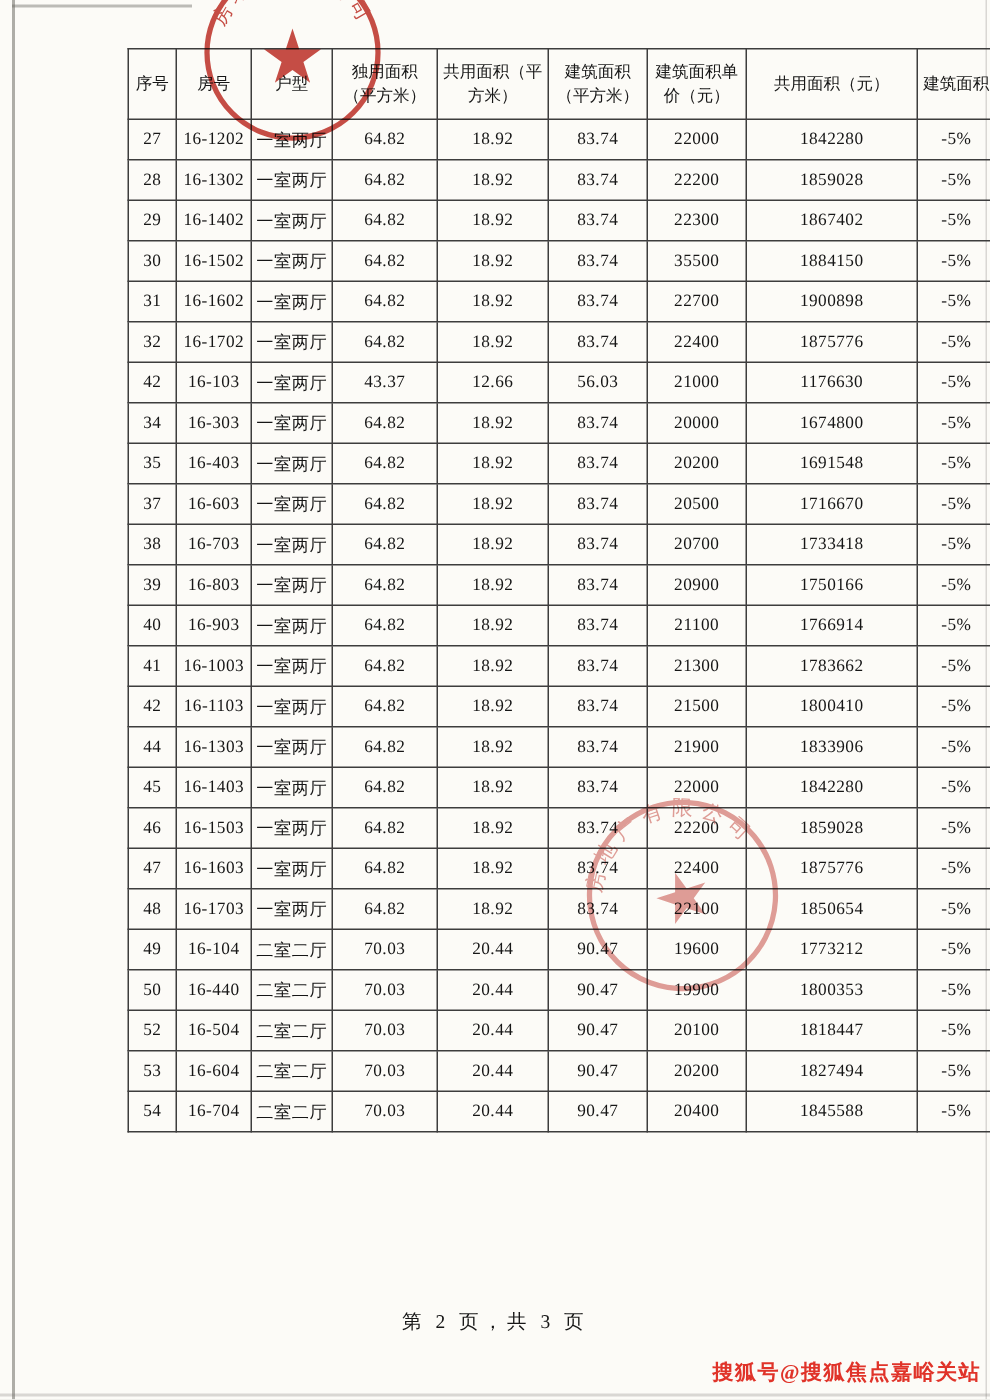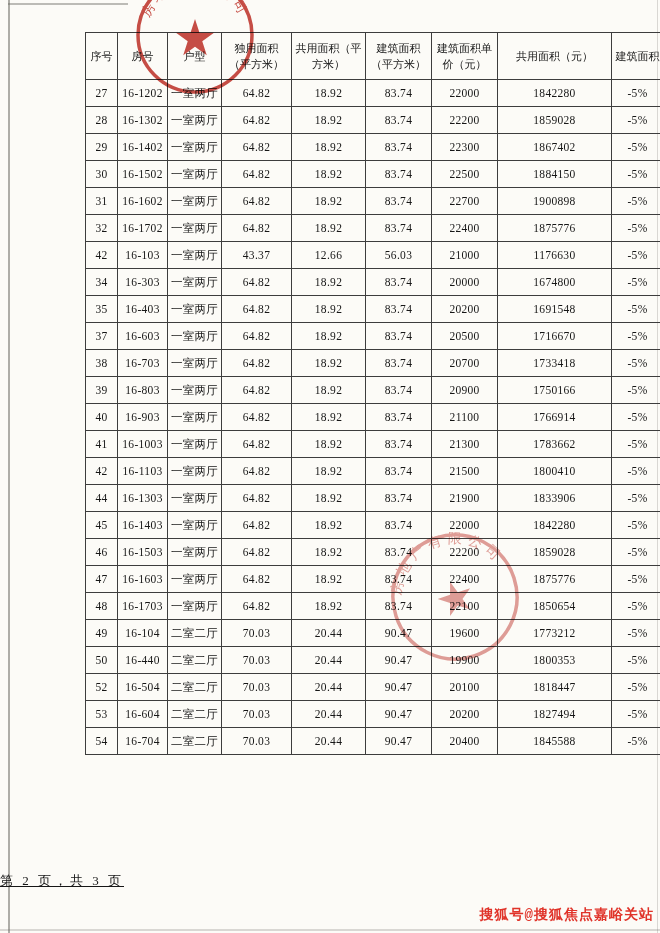--- a/index.html
+++ b/index.html
@@ -29,26 +29,26 @@
   }
   th {
     font-weight:normal; font-size:11px; line-height:1.5;
     height:44px; padding:1px 2px; word-break:break-all;
   }
   td { font-size:11.5px; height:26px; padding:0 1px; letter-spacing:.3px; }
 
   
   .page-number {
     position:absolute; top:872px; left:0; width:100%;
-    font-size:13px; letter-spacing:3px;text-decoration:underline;
+    text-align:center; font-size:13px; letter-spacing:3px;
   }
   .watermark {
     position:absolute; top:906px; right:6px;
     color:#e03329; font-size:14px; font-weight:bold; letter-spacing:1px;
-    font-family:Liberation Mono, monospace;
+    font-family:Liberation Serif, serif;
   }
 
   
   .seal { position:absolute; mix-blend-mode:multiply; pointer-events:none; }
   .seal-top { left:125px; top:-35px; width:140px; height:140px; opacity:.85; }
   .seal-middle { left:380px; top:522px; width:150px; height:150px; opacity:.55; transform:rotate(-18deg); }
 </style>
 </head>
 <body>
 
@@ -119,21 +119,21 @@
             <td>1867402</td>
             <td>-5%</td>
           </tr>
           <tr>
             <td>30</td>
             <td>16-1502</td>
             <td>一室两厅</td>
             <td>64.82</td>
             <td>18.92</td>
             <td>83.74</td>
-            <td>22500</td>
+            <td>35500</td>
             <td>1884150</td>
             <td>-5%</td>
           </tr>
           <tr>
             <td>31</td>
             <td>16-1602</td>
             <td>一室两厅</td>
             <td>64.82</td>
             <td>18.92</td>
             <td>83.74</td>

